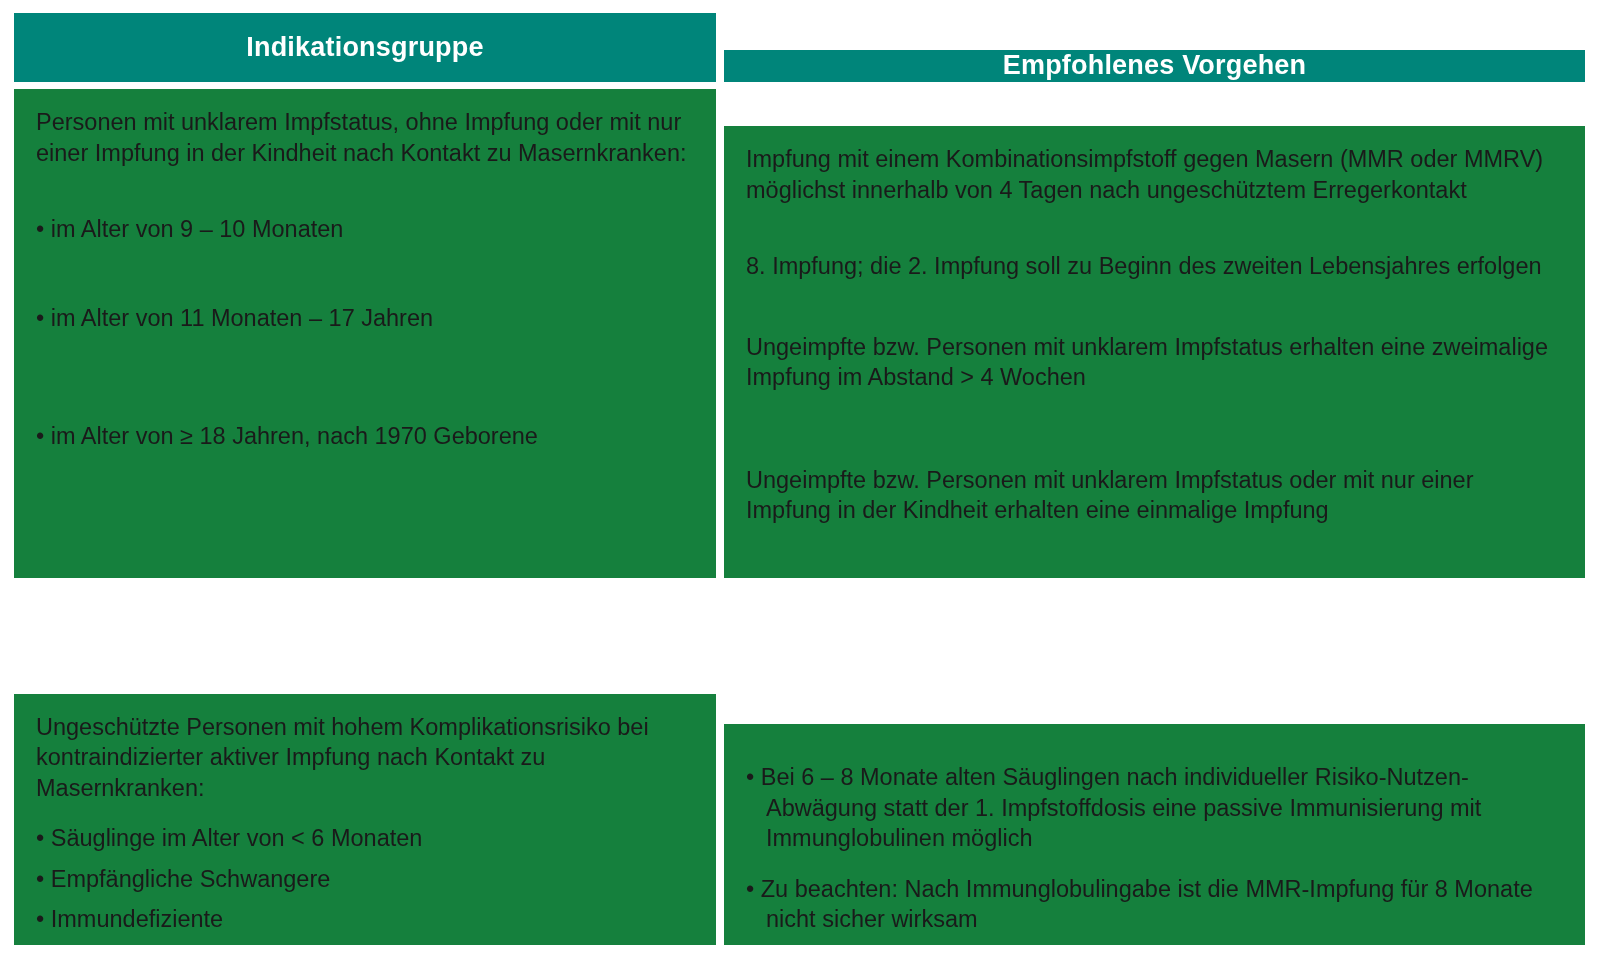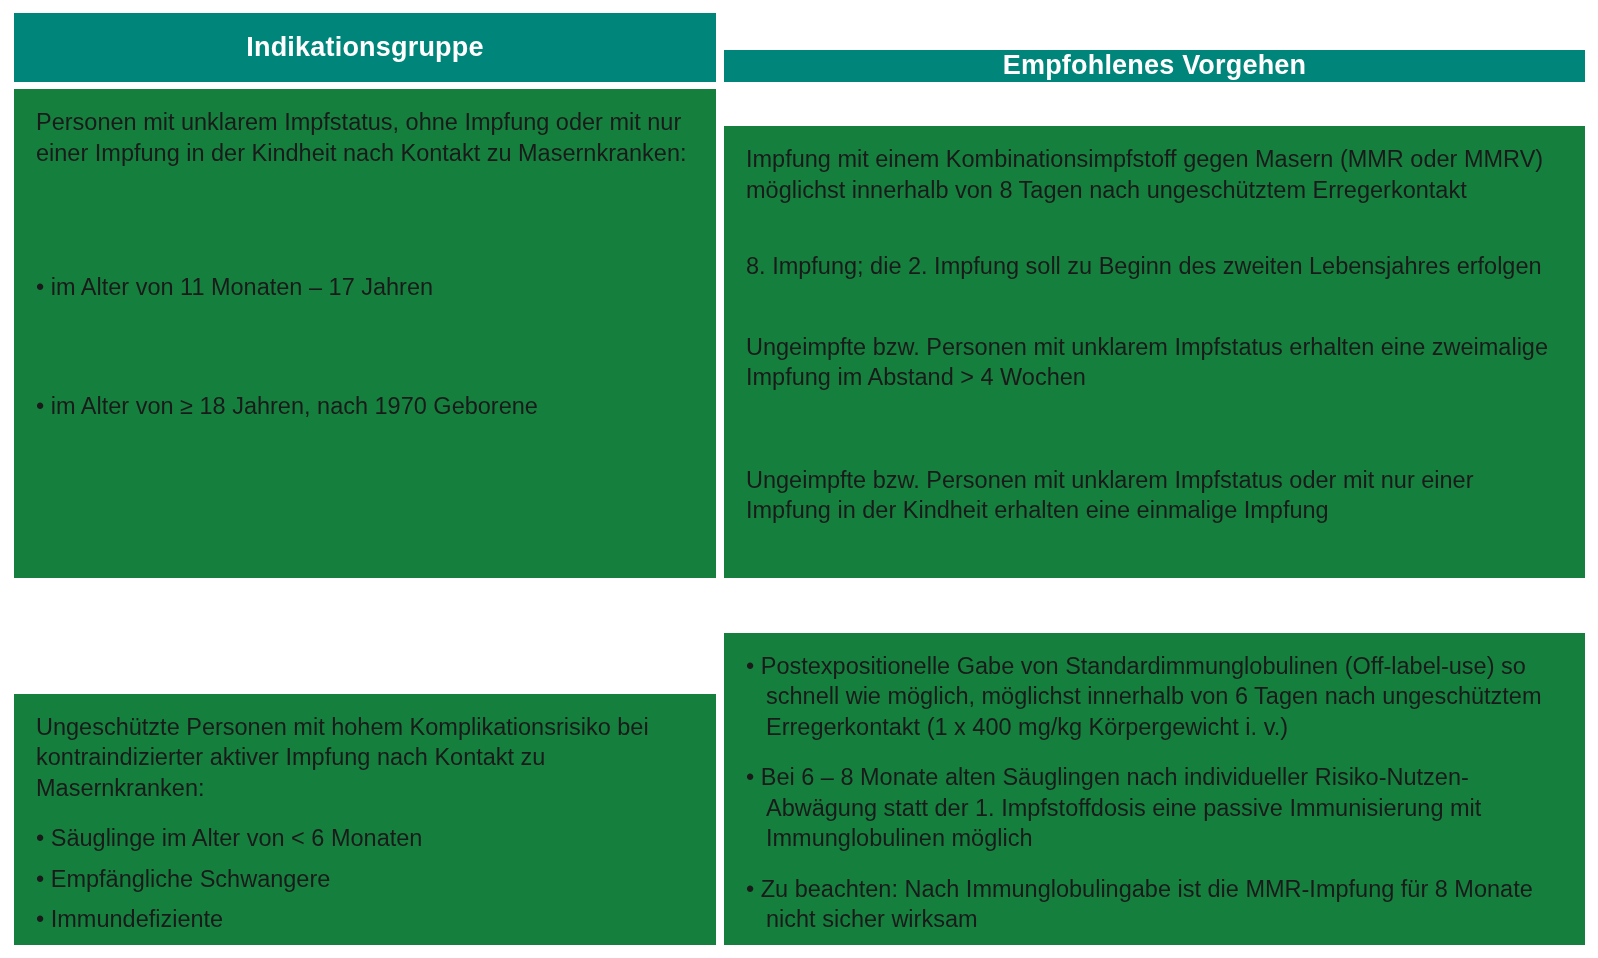--- a/index.html
+++ b/index.html
@@ -113,30 +113,31 @@
       <span class="h-text">Empfohlenes Vorgehen</span>
     </div>
   </div>
 
   <div class="body-row row-1">
 
     <div class="cell col-left">
       <div class="cell-inner">
         <p class="para">Personen mit unklarem Impfstatus, ohne Impfung oder mit nur einer Impfung in der Kindheit nach Kontakt zu Masernkranken:</p>
         <div class="sp-l"></div>
+        <p class="bullet">• im Alter von 9 – 10 Monaten</p>
         <div class="sp-xl"></div>
         <p class="bullet">• im Alter von 11 Monaten – 17 Jahren</p>
         <div style="height:88px"></div>
         <p class="bullet">• im Alter von ≥ 18 Jahren, nach 1970 Geborene</p>
       </div>
     </div>
 
     <div class="cell col-right">
       <div class="cell-inner">
-        <p class="para">Impfung mit einem Kombinationsimpfstoff gegen Masern (MMR oder MMRV) möglichst innerhalb von 8 Tagen nach ungeschütztem Erregerkontakt</p>
+        <p class="para">Impfung mit einem Kombinationsimpfstoff gegen Masern (MMR oder MMRV) möglichst innerhalb von 4 Tagen nach ungeschütztem Erregerkontakt</p>
         <div class="sp-l"></div>
         <p class="hang">8. Impfung; die 2. Impfung soll zu Beginn des zweiten Lebensjahres erfolgen</p>
         <div style="height:50px"></div>
         <p class="para">Ungeimpfte bzw. Personen mit unklarem Impfstatus erhalten eine zweimalige Impfung im Abstand &gt; 4 Wochen</p>
         <div class="sp-xs"></div>
         <div style="height:62px"></div>
         <p class="para">Ungeimpfte bzw. Personen mit unklarem Impfstatus oder mit nur einer Impfung in der Kindheit erhalten eine einmalige Impfung</p>
       </div>
     </div>
   </div>
@@ -150,21 +151,20 @@
         <p class="bullet">• Säuglinge im Alter von &lt; 6 Monaten</p>
         <div class="sp-xs"></div>
         <p class="bullet">• Empfängliche Schwangere</p>
         <div class="sp-xs"></div>
         <p class="bullet">• Immundefiziente</p>
       </div>
     </div>
 
     <div class="cell col-right">
       <div class="cell-inner">
-        <p class="bullet-wide">• Postexpositionelle Gabe von Standardimmunglobulinen (Off-label-use) so schnell wie möglich, möglichst innerhalb von 6 Tagen nach ungeschütztem Erregerkontakt (1 x 400 mg/kg Körpergewicht i. v.)</p>
         <div class="sp-s"></div>
         <p class="bullet-wide">• Bei 6 – 8 Monate alten Säuglingen nach individueller Risiko-Nutzen-Abwägung statt der 1. Impfstoffdosis eine passive Immunisierung mit Immunglobulinen möglich</p>
         <div class="sp-s"></div>
         <p class="bullet-wide">• Zu beachten: Nach Immunglobulingabe ist die MMR-Impfung für 8 Monate nicht sicher wirksam</p>
       </div>
     </div>
   </div>
 
 </div>
 

